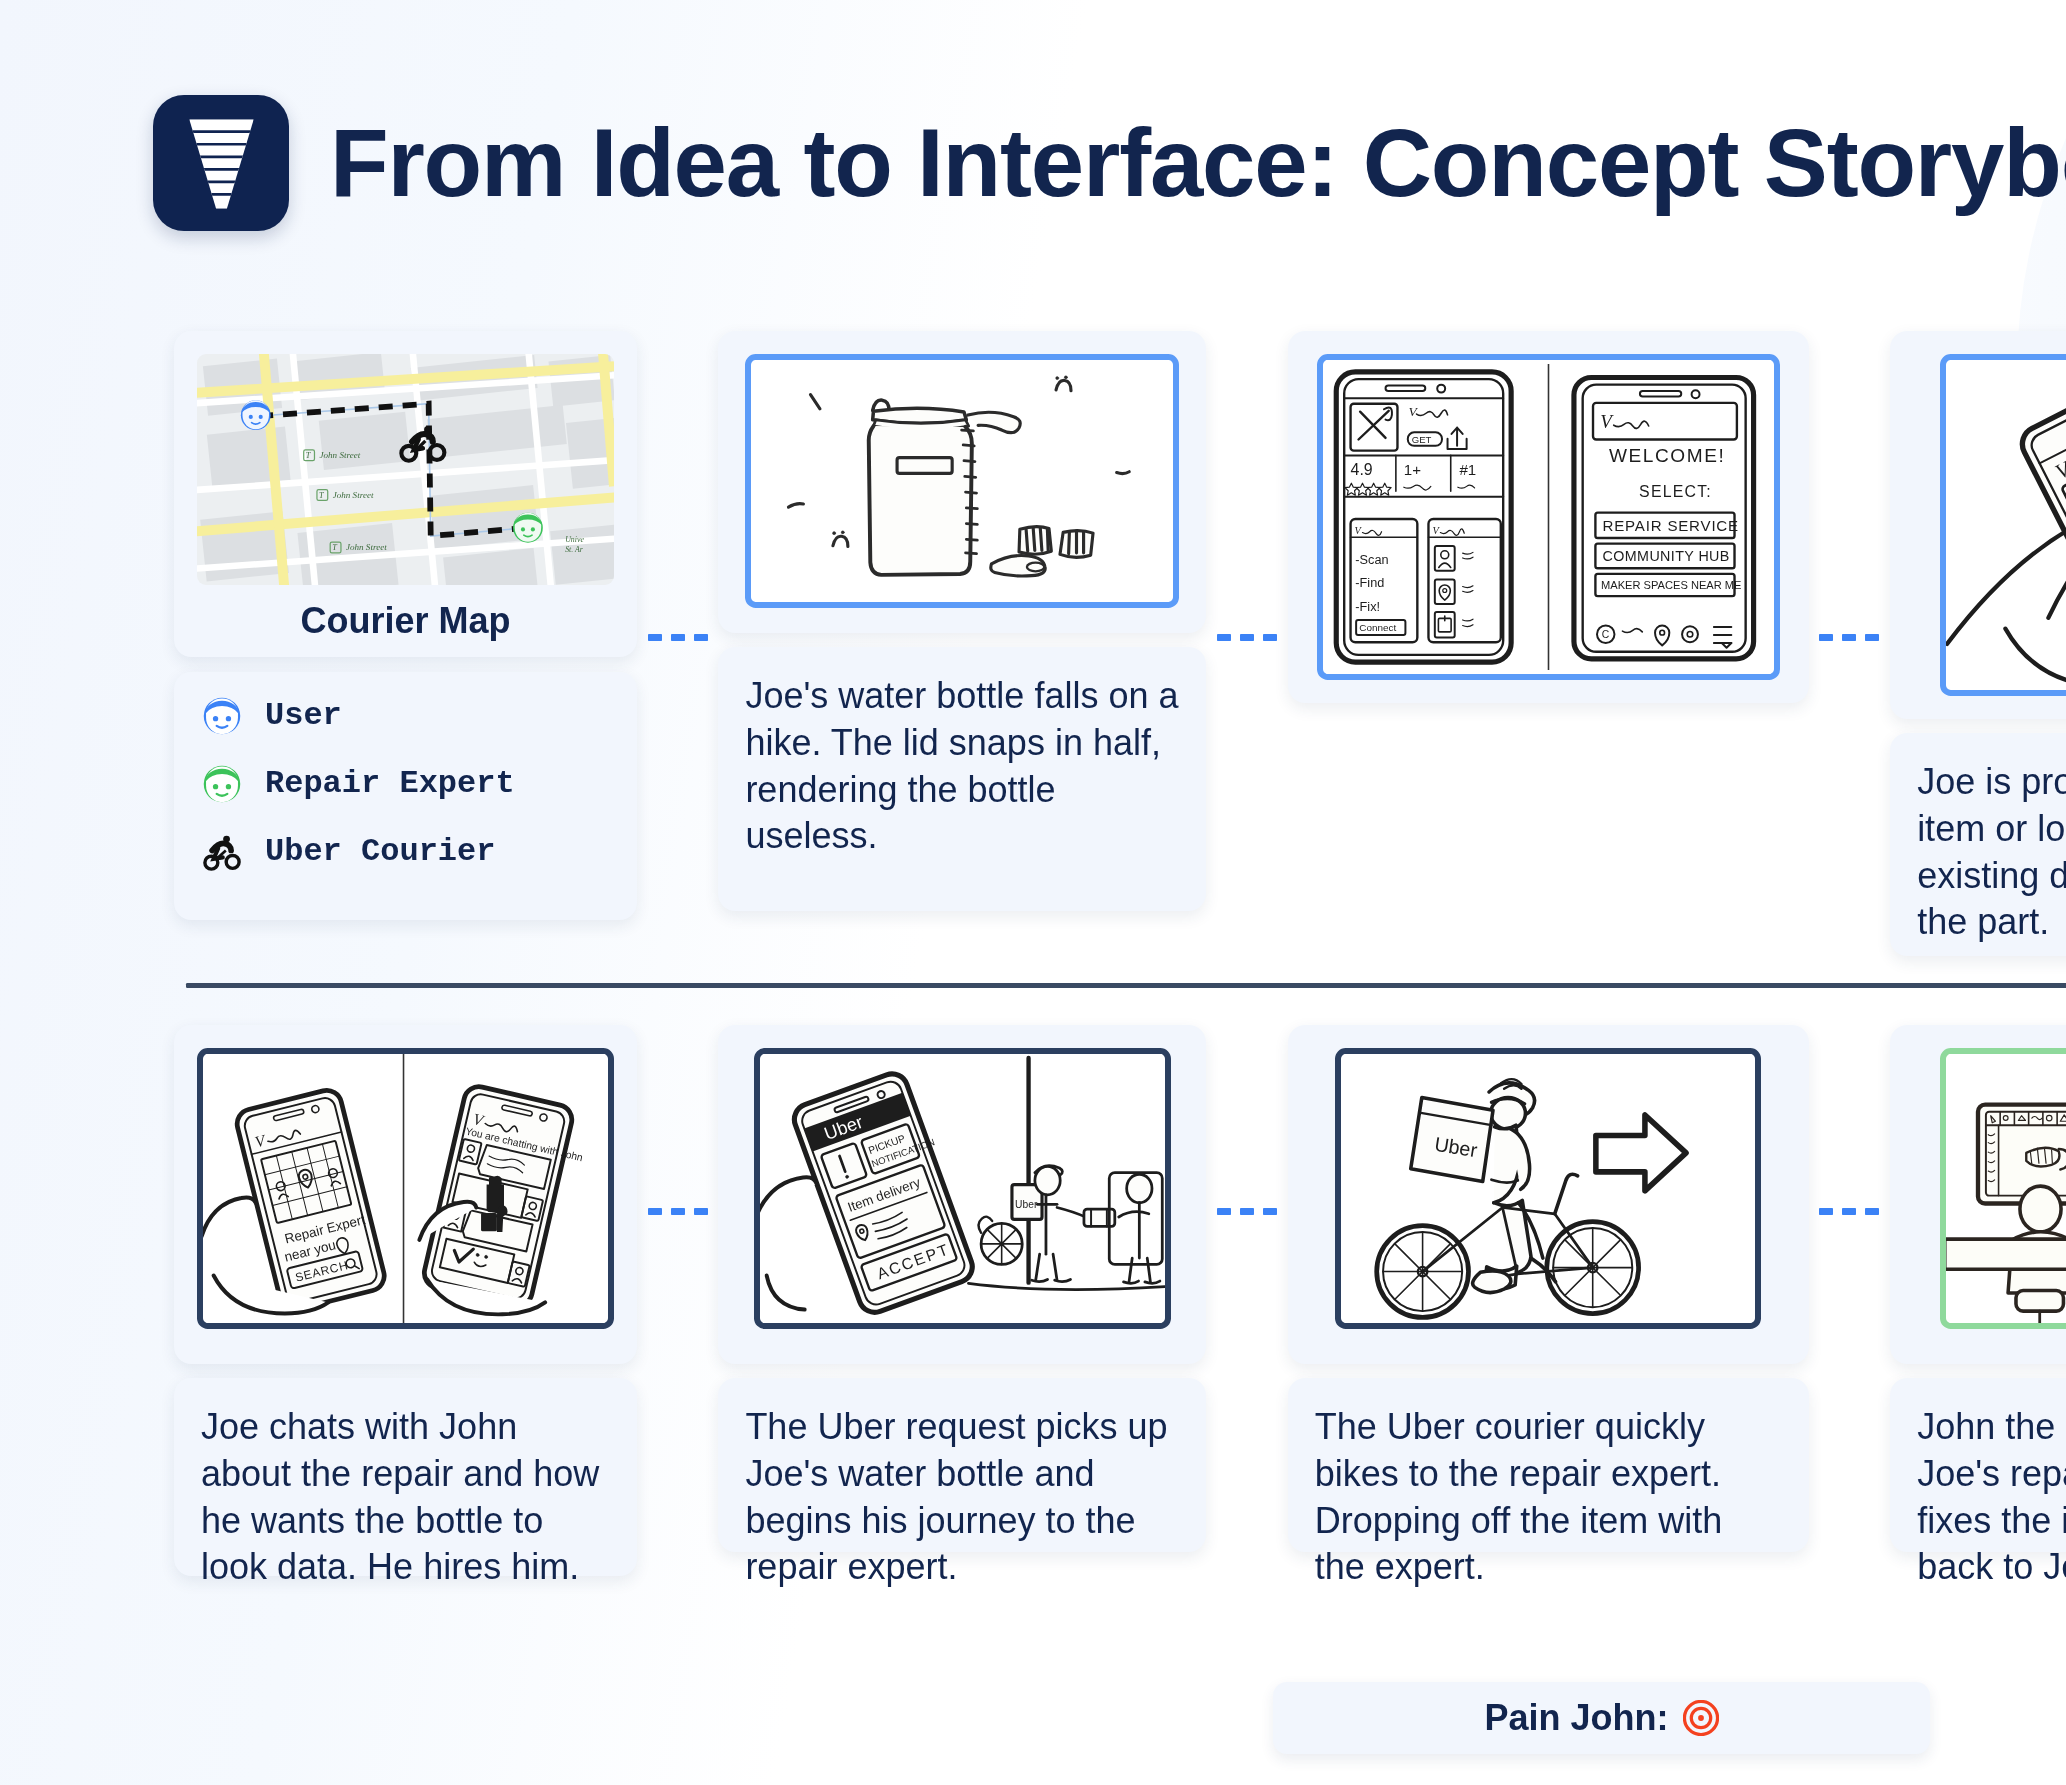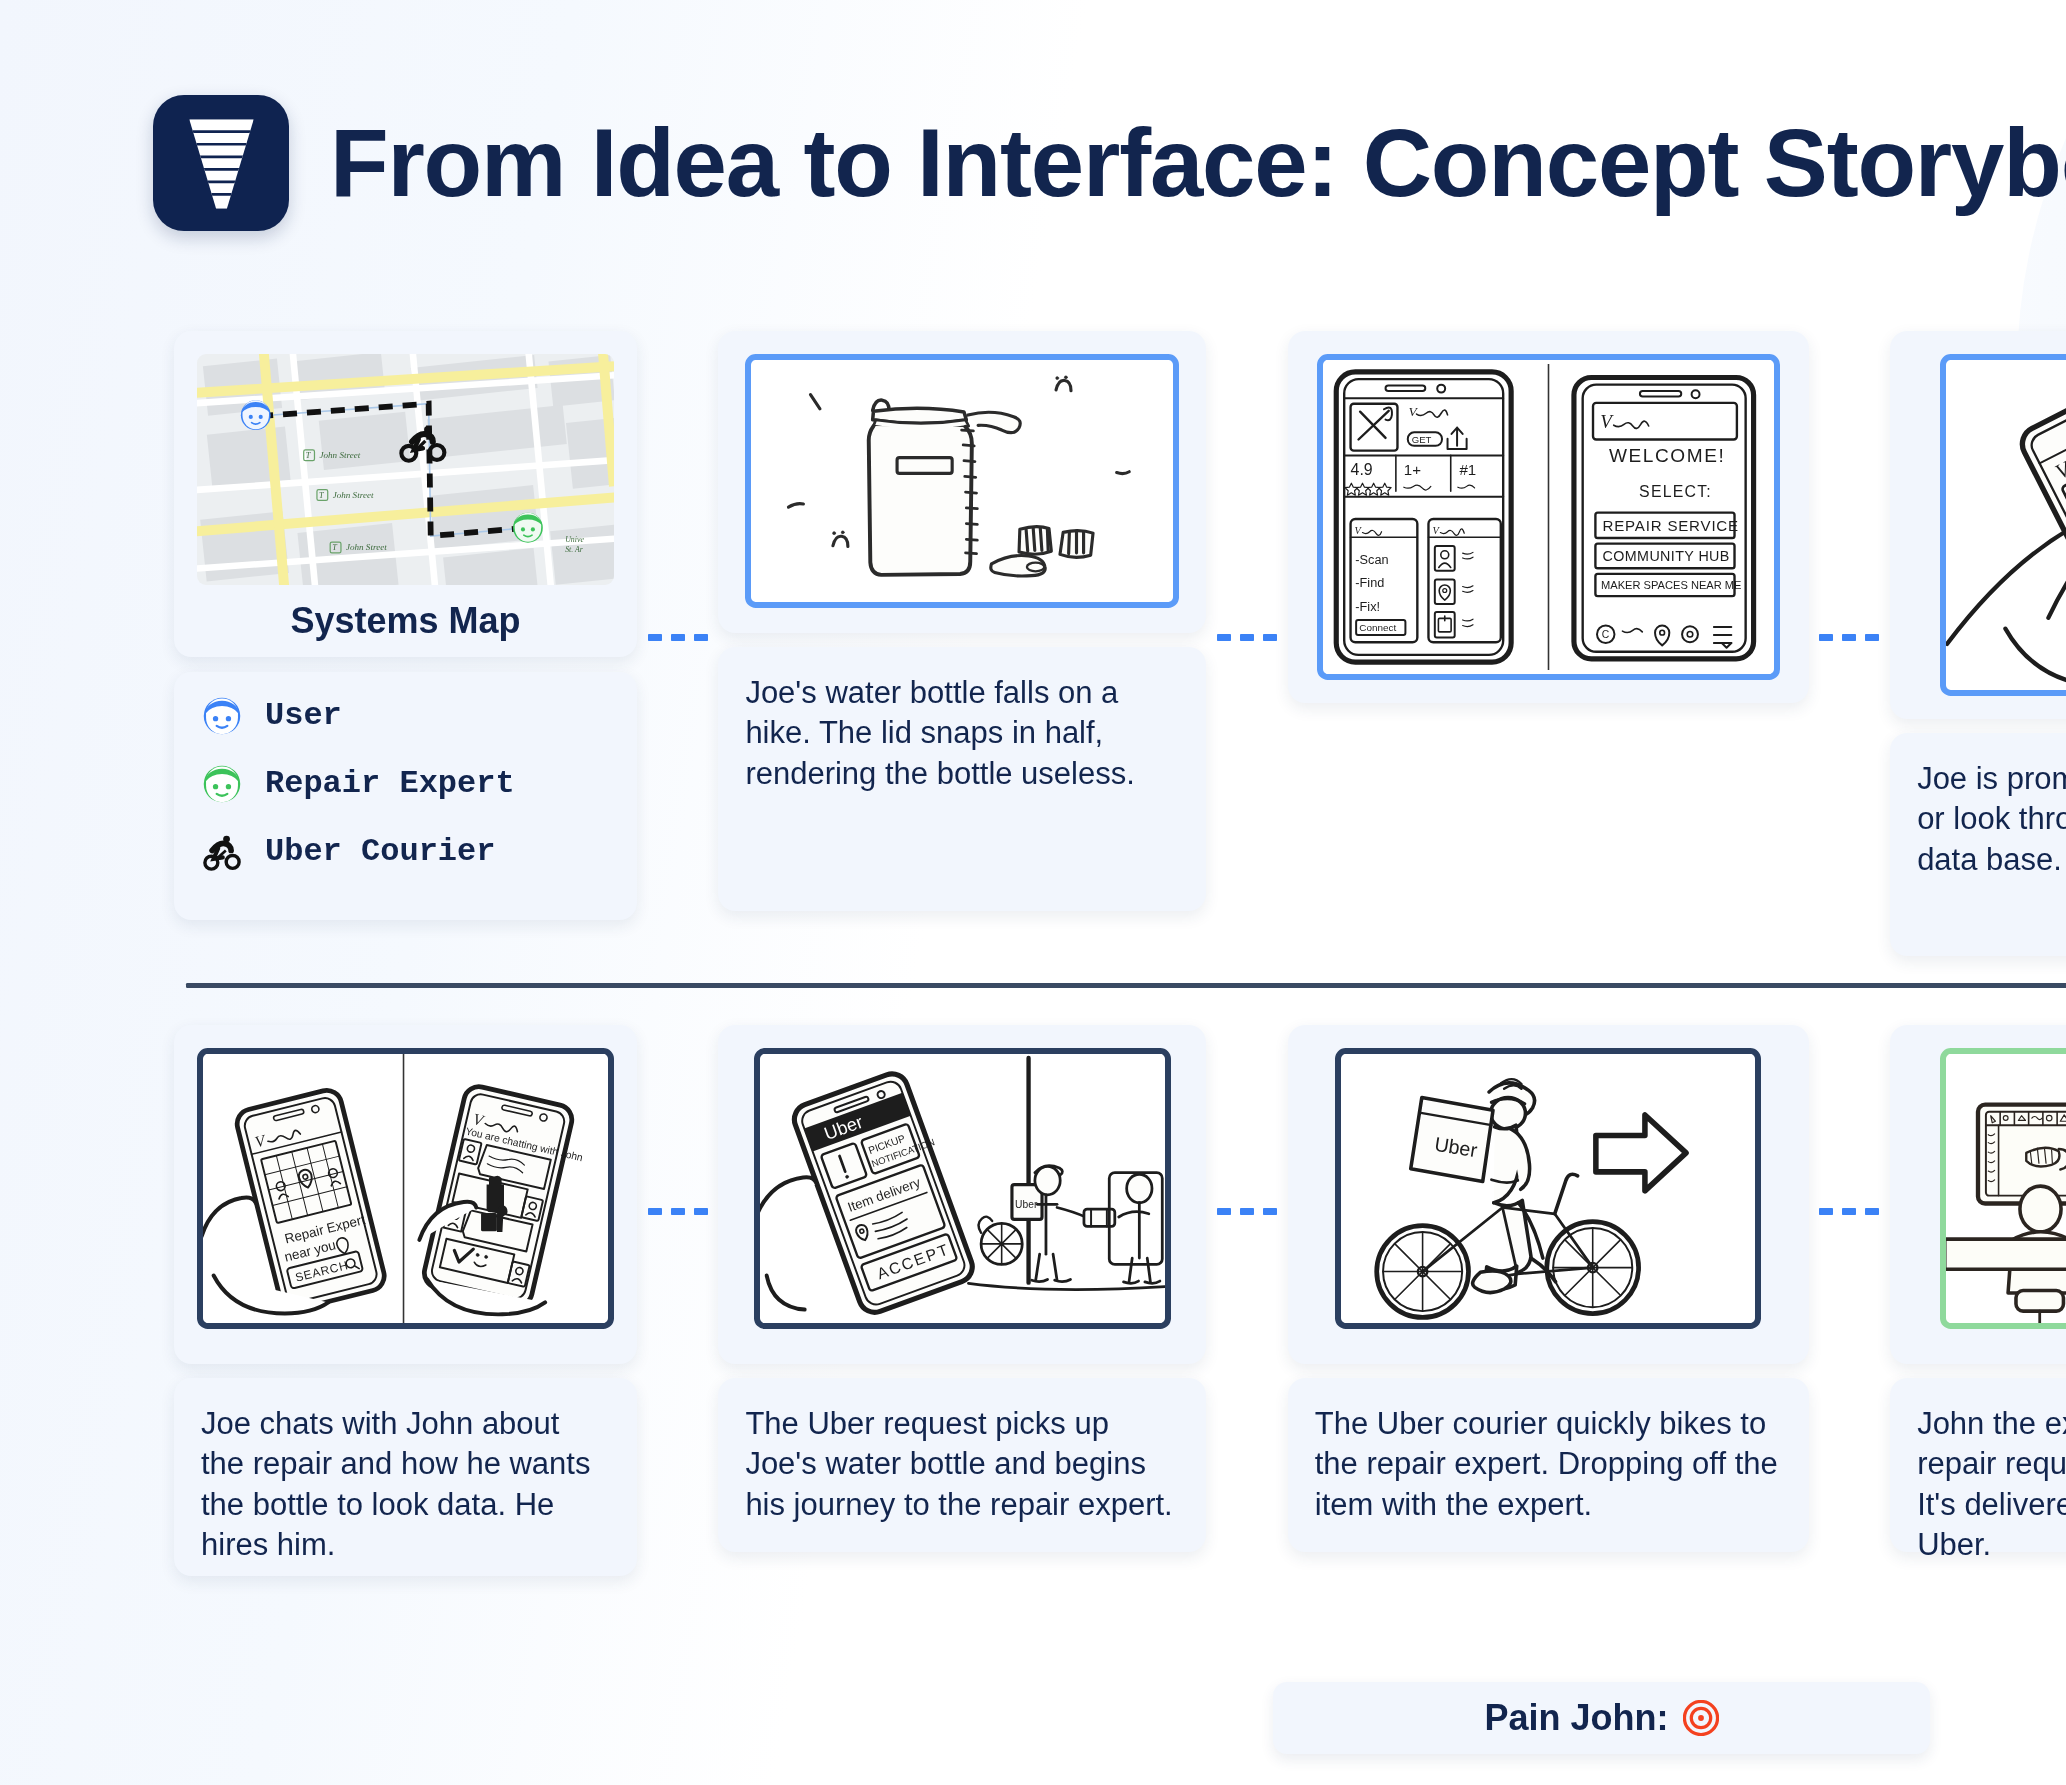--- a/index.html
+++ b/index.html
@@ -47,21 +47,21 @@
   .card {
     background: #f2f6fd;
     border-radius: 17.4px;
     box-shadow: 0 5.8px 15px rgba(32,54,96,.085);
   }
   .img-card { padding: 23px; display: flex; flex-direction: column; align-items: center; }
   .img-card.map-card { padding: 23px 23px 15px 23px; }
   .cap-card { padding: 26px 27px; }
 
   .caption {
-    font-size: 31px; line-height: 1.30; color: #12254e; font-weight: 500;
+    font-size: 36px; line-height: 1.30; color: #12254e; font-weight: 500;
   }
 
   .map-label { font-size: 36px; font-weight: 700; color: #12254e; margin-top: 15px; }
 
   
   .legend-card { padding: 25px 29px; display: flex; flex-direction: column; gap: 30px; }
   .legend-row { display: flex; align-items: flex-start; gap: 24px; font-family: Liberation Mono, monospace; }
   .legend-row .lg-ico { width: 38px; height: 38px; flex: none; }
   .legend-row .lg-txt { font-size: 32px; font-weight: 600; color: #12254e; }
 
@@ -206,21 +206,21 @@
             <g fill="#111" stroke="#111">
               <circle cx="558" cy="183" r="9" stroke="none"></circle>
               <path d="M520 212 q18-22 34-18 t16 18" stroke-width="15" fill="none" stroke-linecap="round"></path>
               <path d="M536 206 l-12 26 l22-4" stroke-width="11" fill="none" stroke-linecap="round"></path>
               <circle cx="512" cy="240" r="18" fill="none" stroke-width="10"></circle>
               <circle cx="580" cy="238" r="18" fill="none" stroke-width="10"></circle>
               <path d="M530 232 l22-22" stroke-width="8"></path>
             </g>
           </svg>
         </div>
-        <div class="map-label">Systems Map</div>
+        <div class="map-label">Courier Map</div>
       </div>
 
       <div class="card legend-card" style="margin-top:15px;height:248px;">
         <div class="legend-row">
           <span class="lg-ico">
             <svg viewBox="0 0 100 100">
               <circle cx="50" cy="50" r="48" fill="#3b82f6"></circle>
               <path d="M8 44a42 40 0 0 1 84 0v10a42 44 0 0 1-84 0z" fill="#fff"></path>
               <path d="M6 44a44 34 0 0 1 88 0q-16-20-44-20t-44 20z" fill="#3b82f6"></path>
               <circle cx="33" cy="57" r="7" fill="#3b82f6"></circle>

